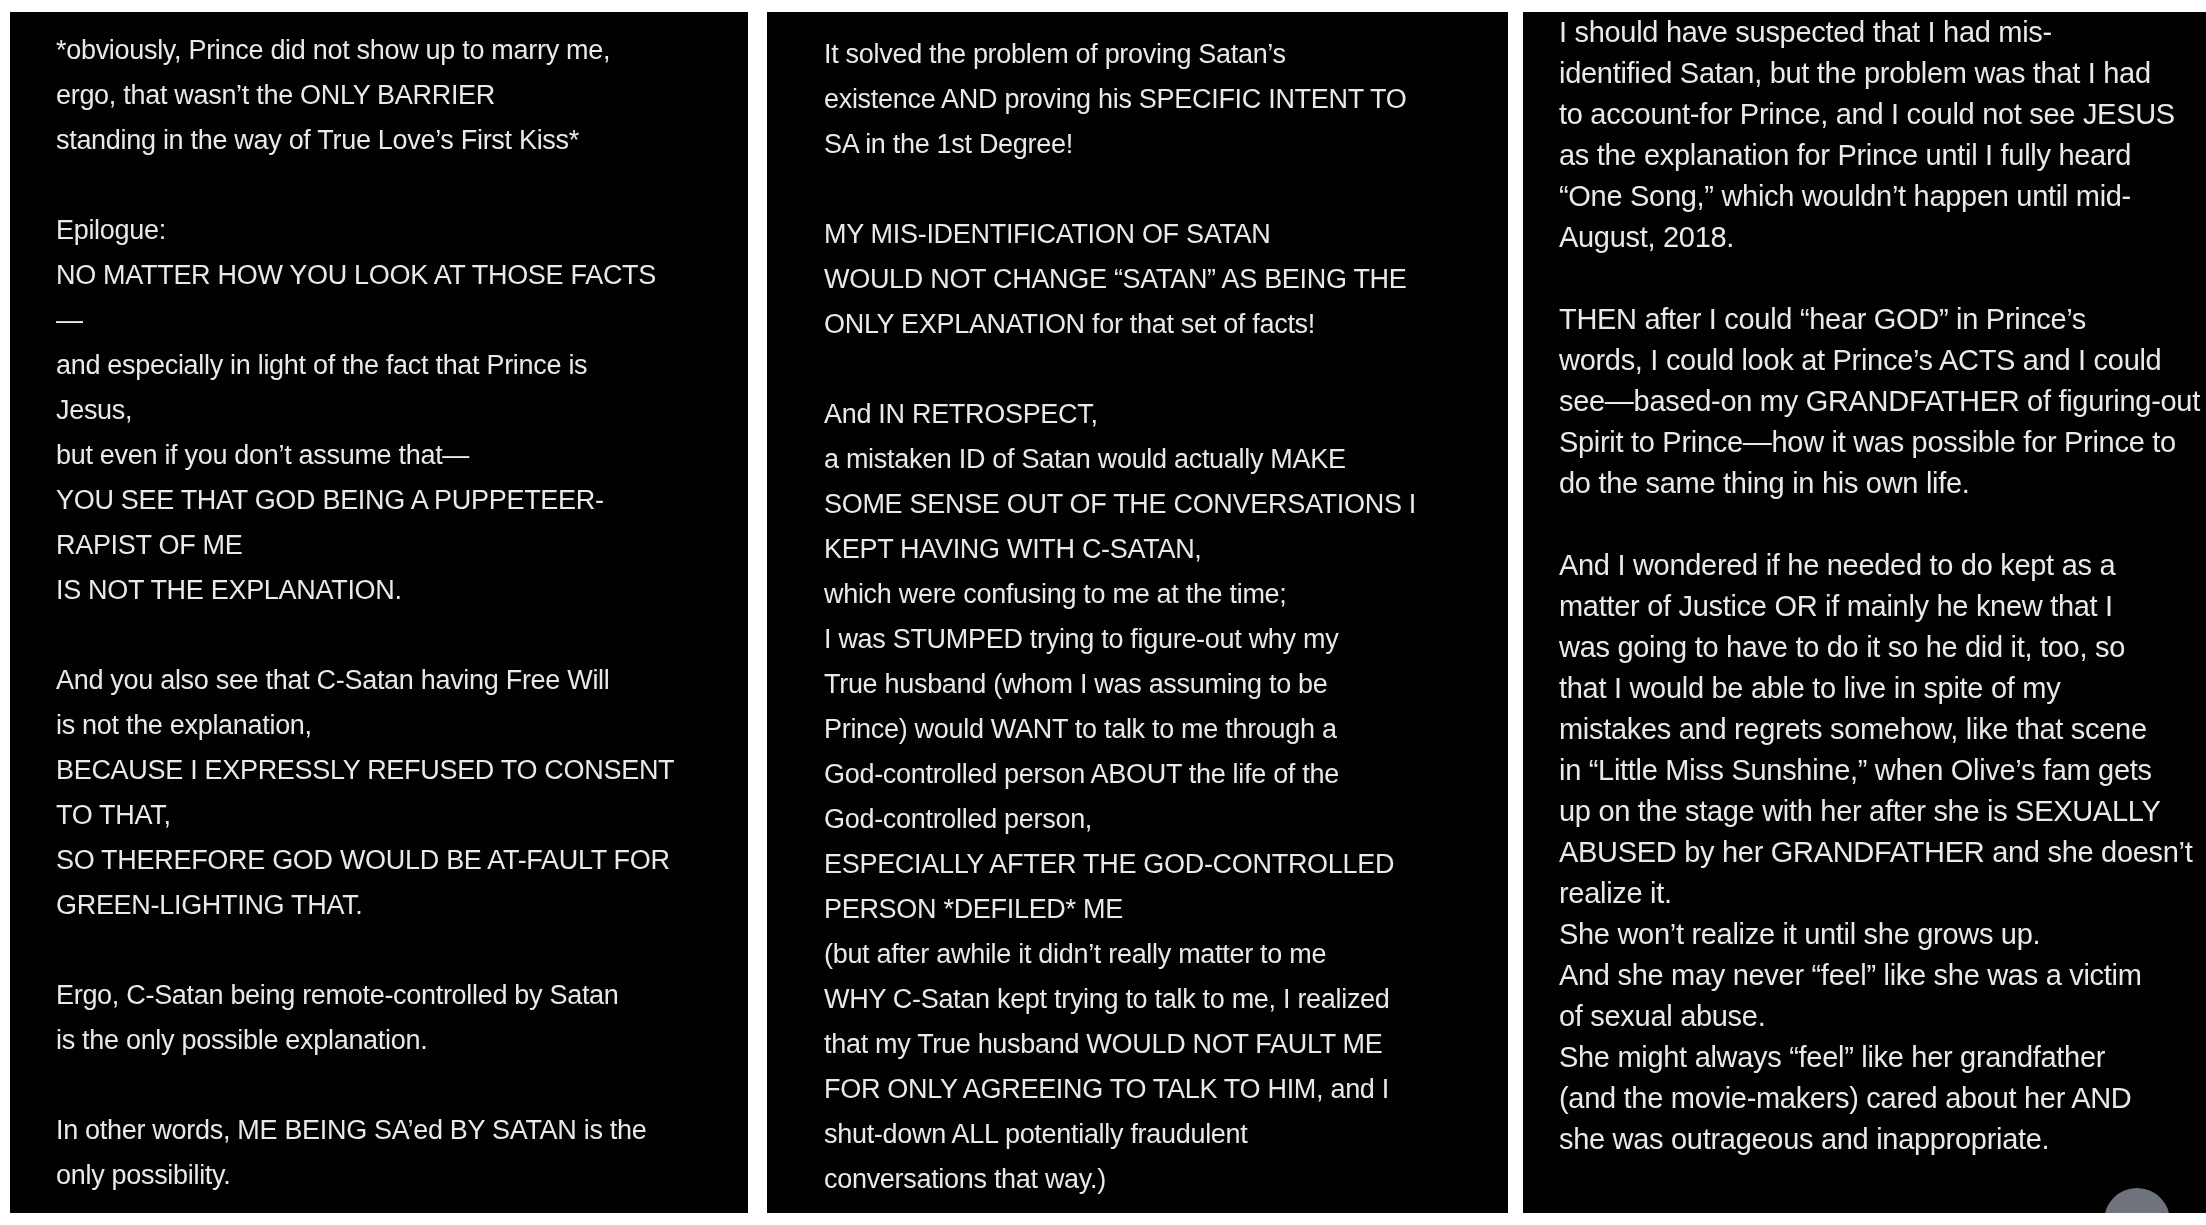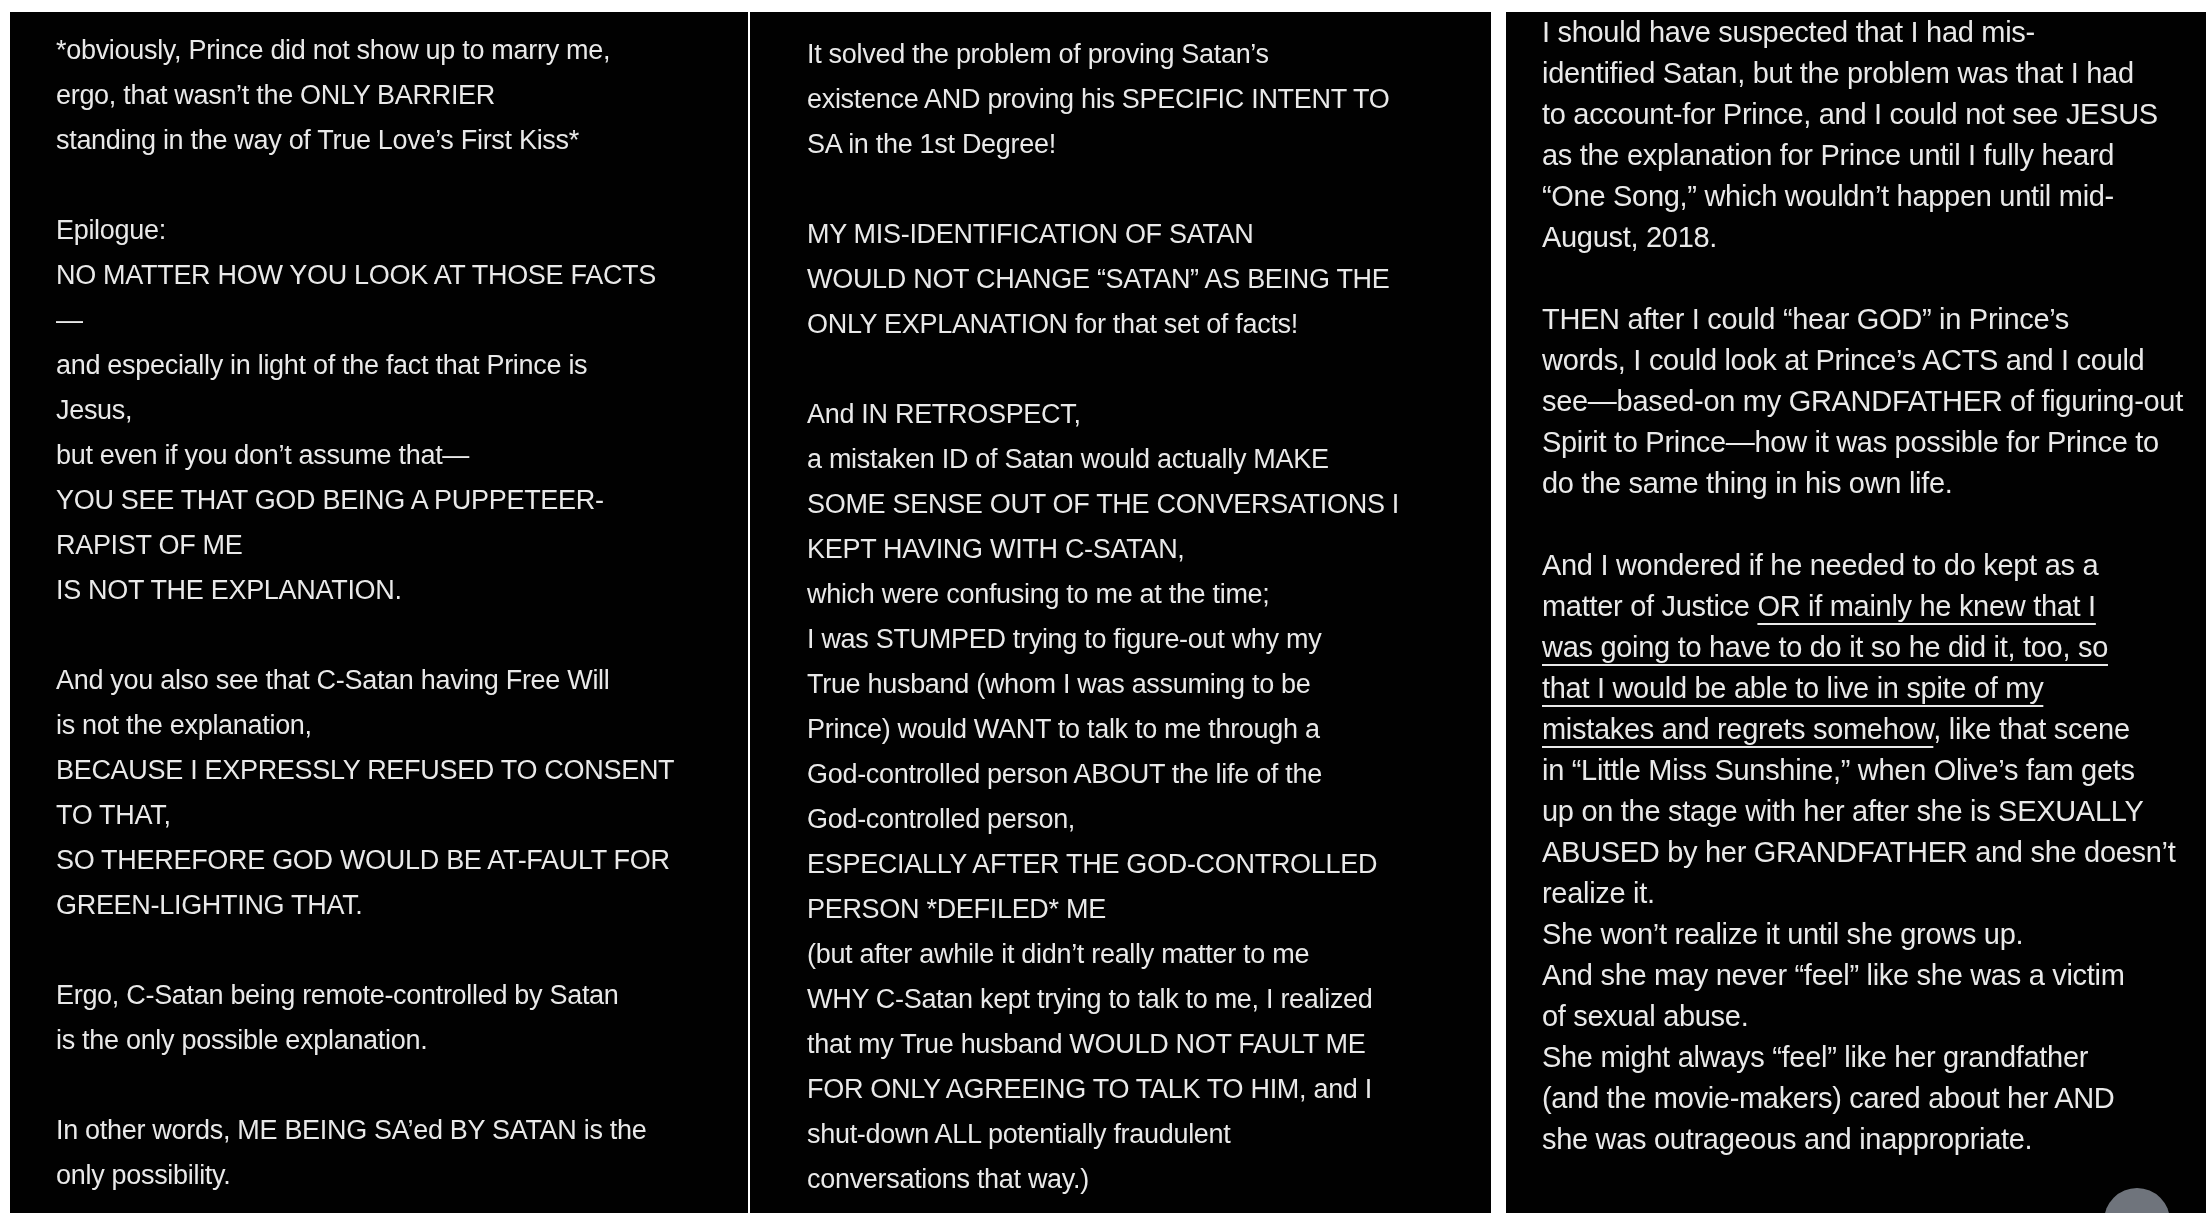--- a/index.html
+++ b/index.html
@@ -21,29 +21,28 @@
     display: flex;
   }
   .panel {
     background: #010101;
     height: 1201px;
     overflow: hidden;
     box-sizing: border-box;
     color: #e9e9e9;
     letter-spacing: -0.3px;
   }
-  .panel-1 { width: 738px; padding: 16px 36px 0 46px; margin-right: 2px;
+  .panel-1 { width: 738px; padding: 16px 36px 0 46px; margin-right: 19px;
              font-size: 27px; line-height: 45px; }
   .panel-2 { width: 741px; padding: 20px 34px 0 57px; margin-right: 15px;
              font-size: 27px; line-height: 45px; }
   .panel-3 { width: 766px; padding: 0 28px 0 36px;
              font-size: 29px; line-height: 41px; }
   .line { white-space: nowrap; }
   .u {
-    text-decoration: underline;
     text-underline-offset: 7px;
     text-decoration-thickness: 2px;
   }
   .fab {
     position: absolute;
     left: 2104px; top: 1188px;
     width: 66px; height: 66px;
     border-radius: 50%;
     background: #6f747c;
     z-index: 1;

